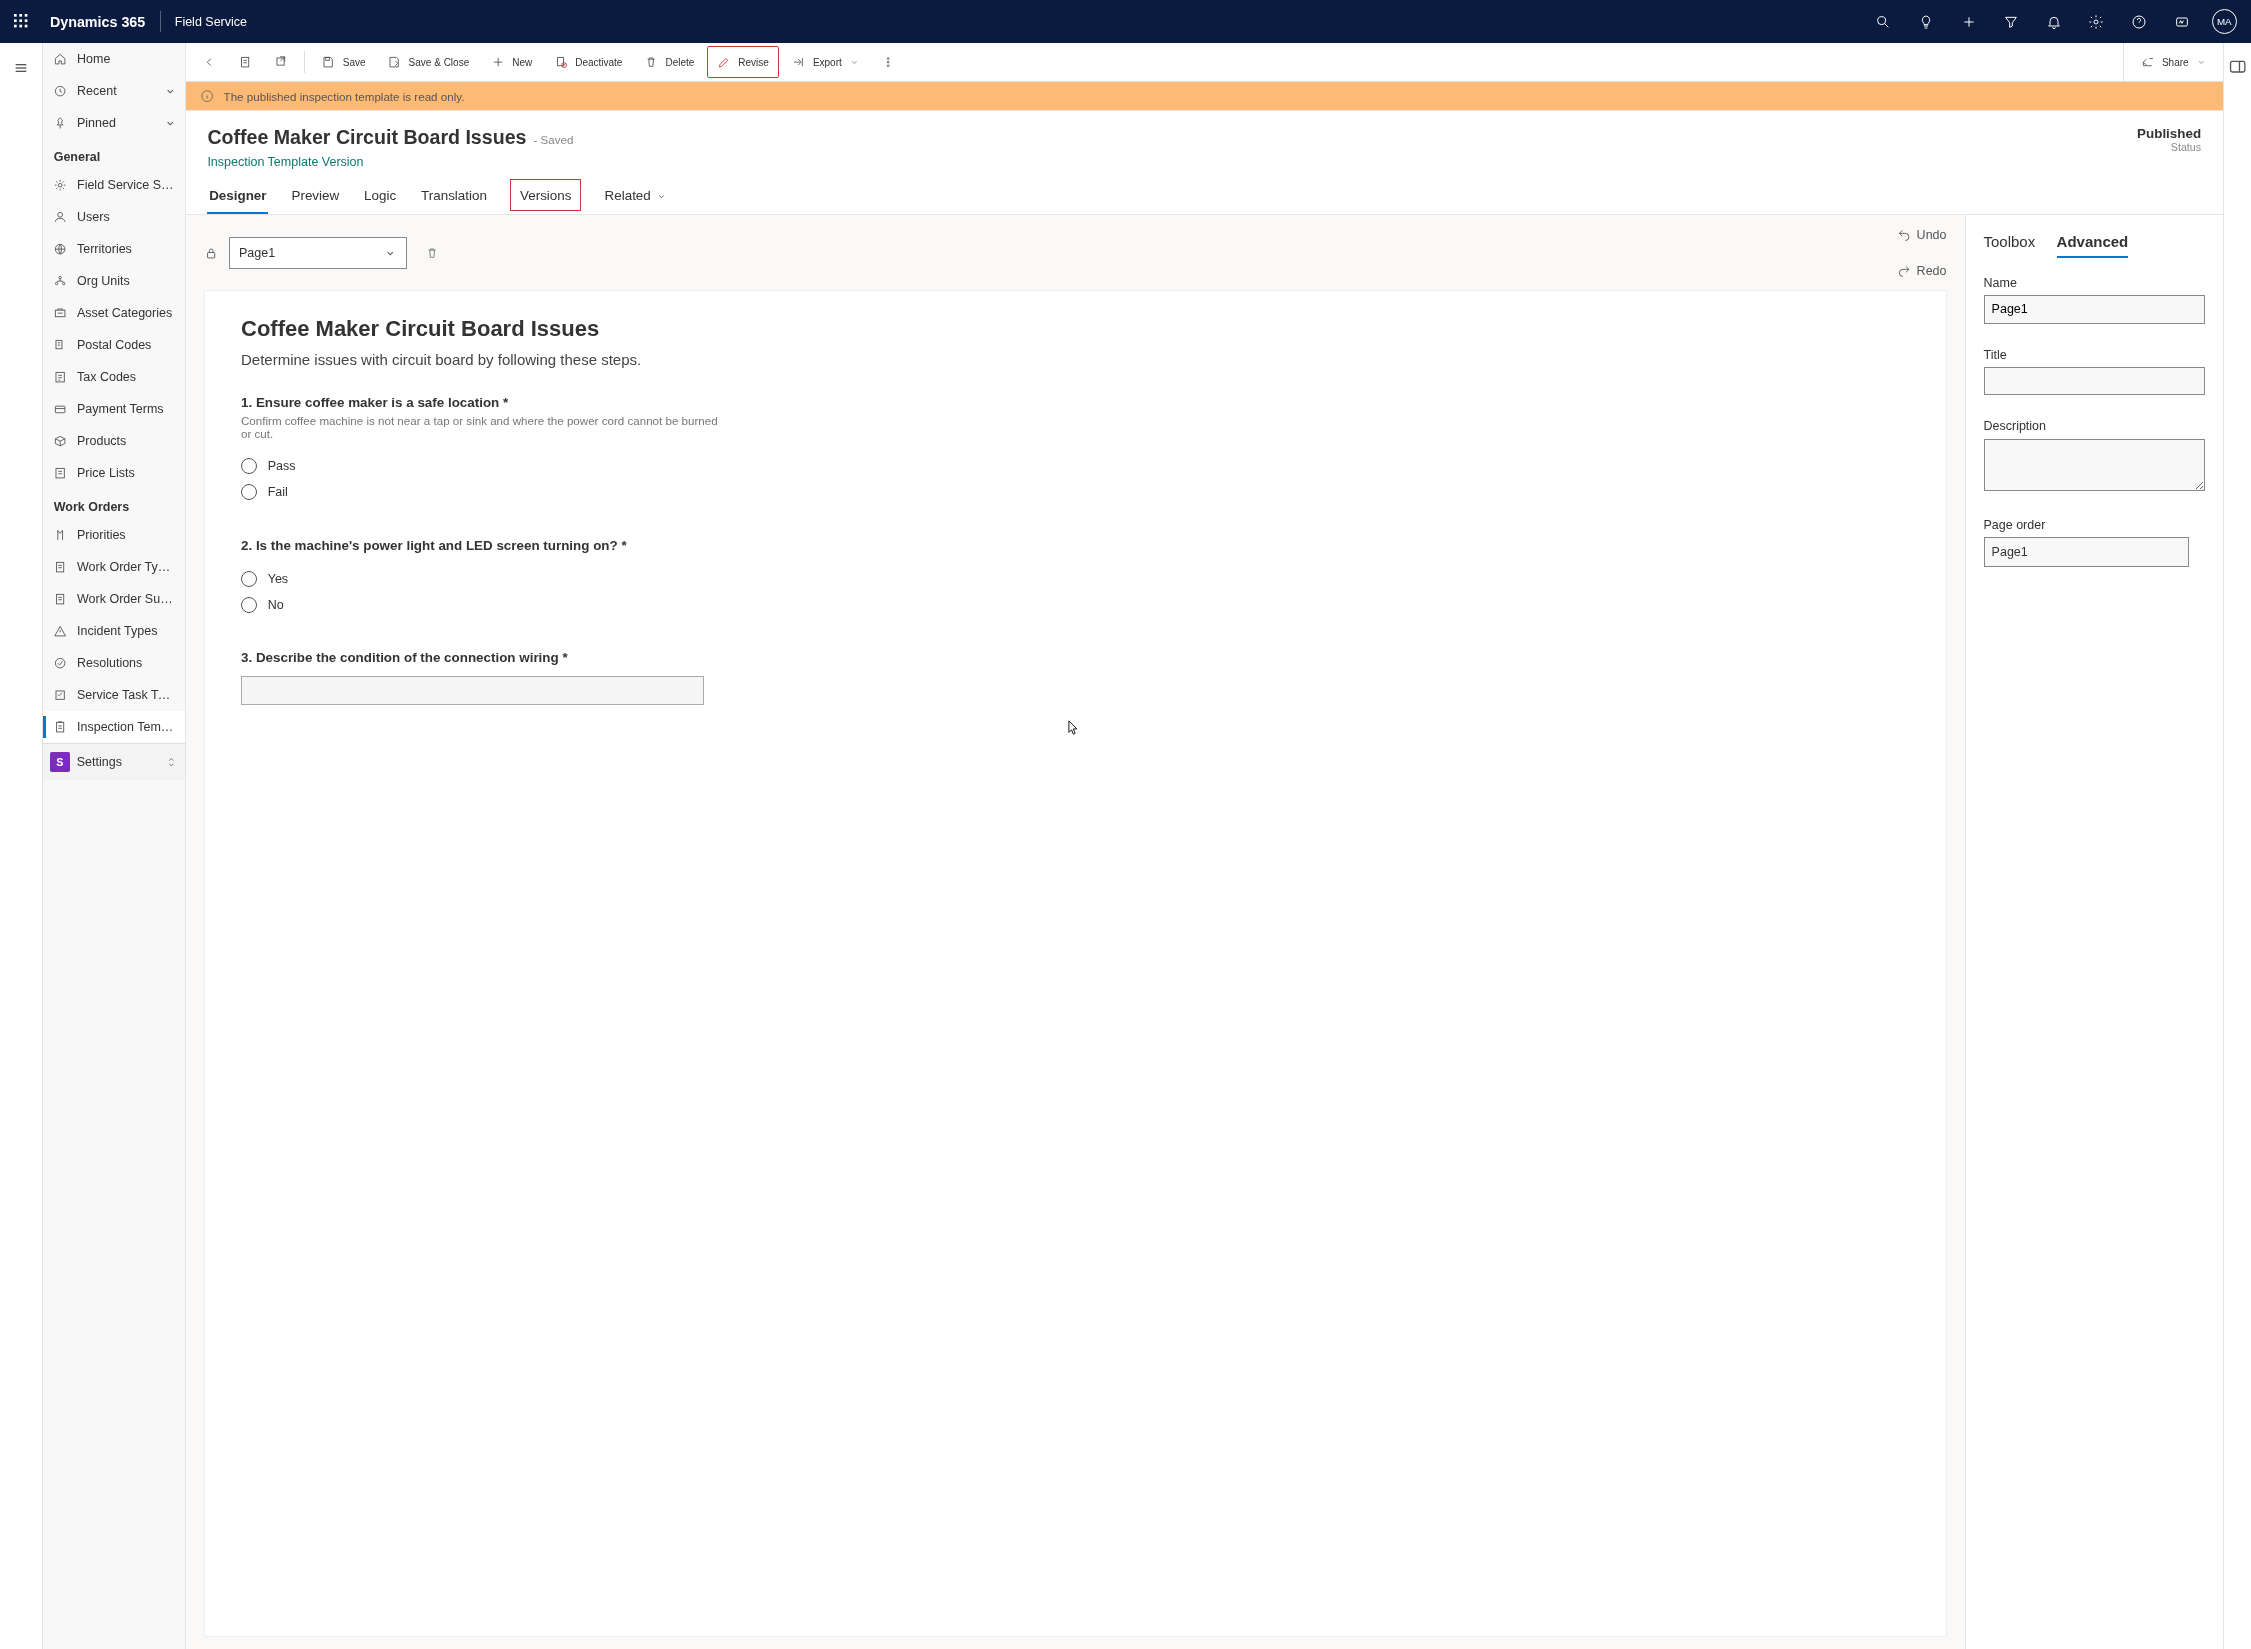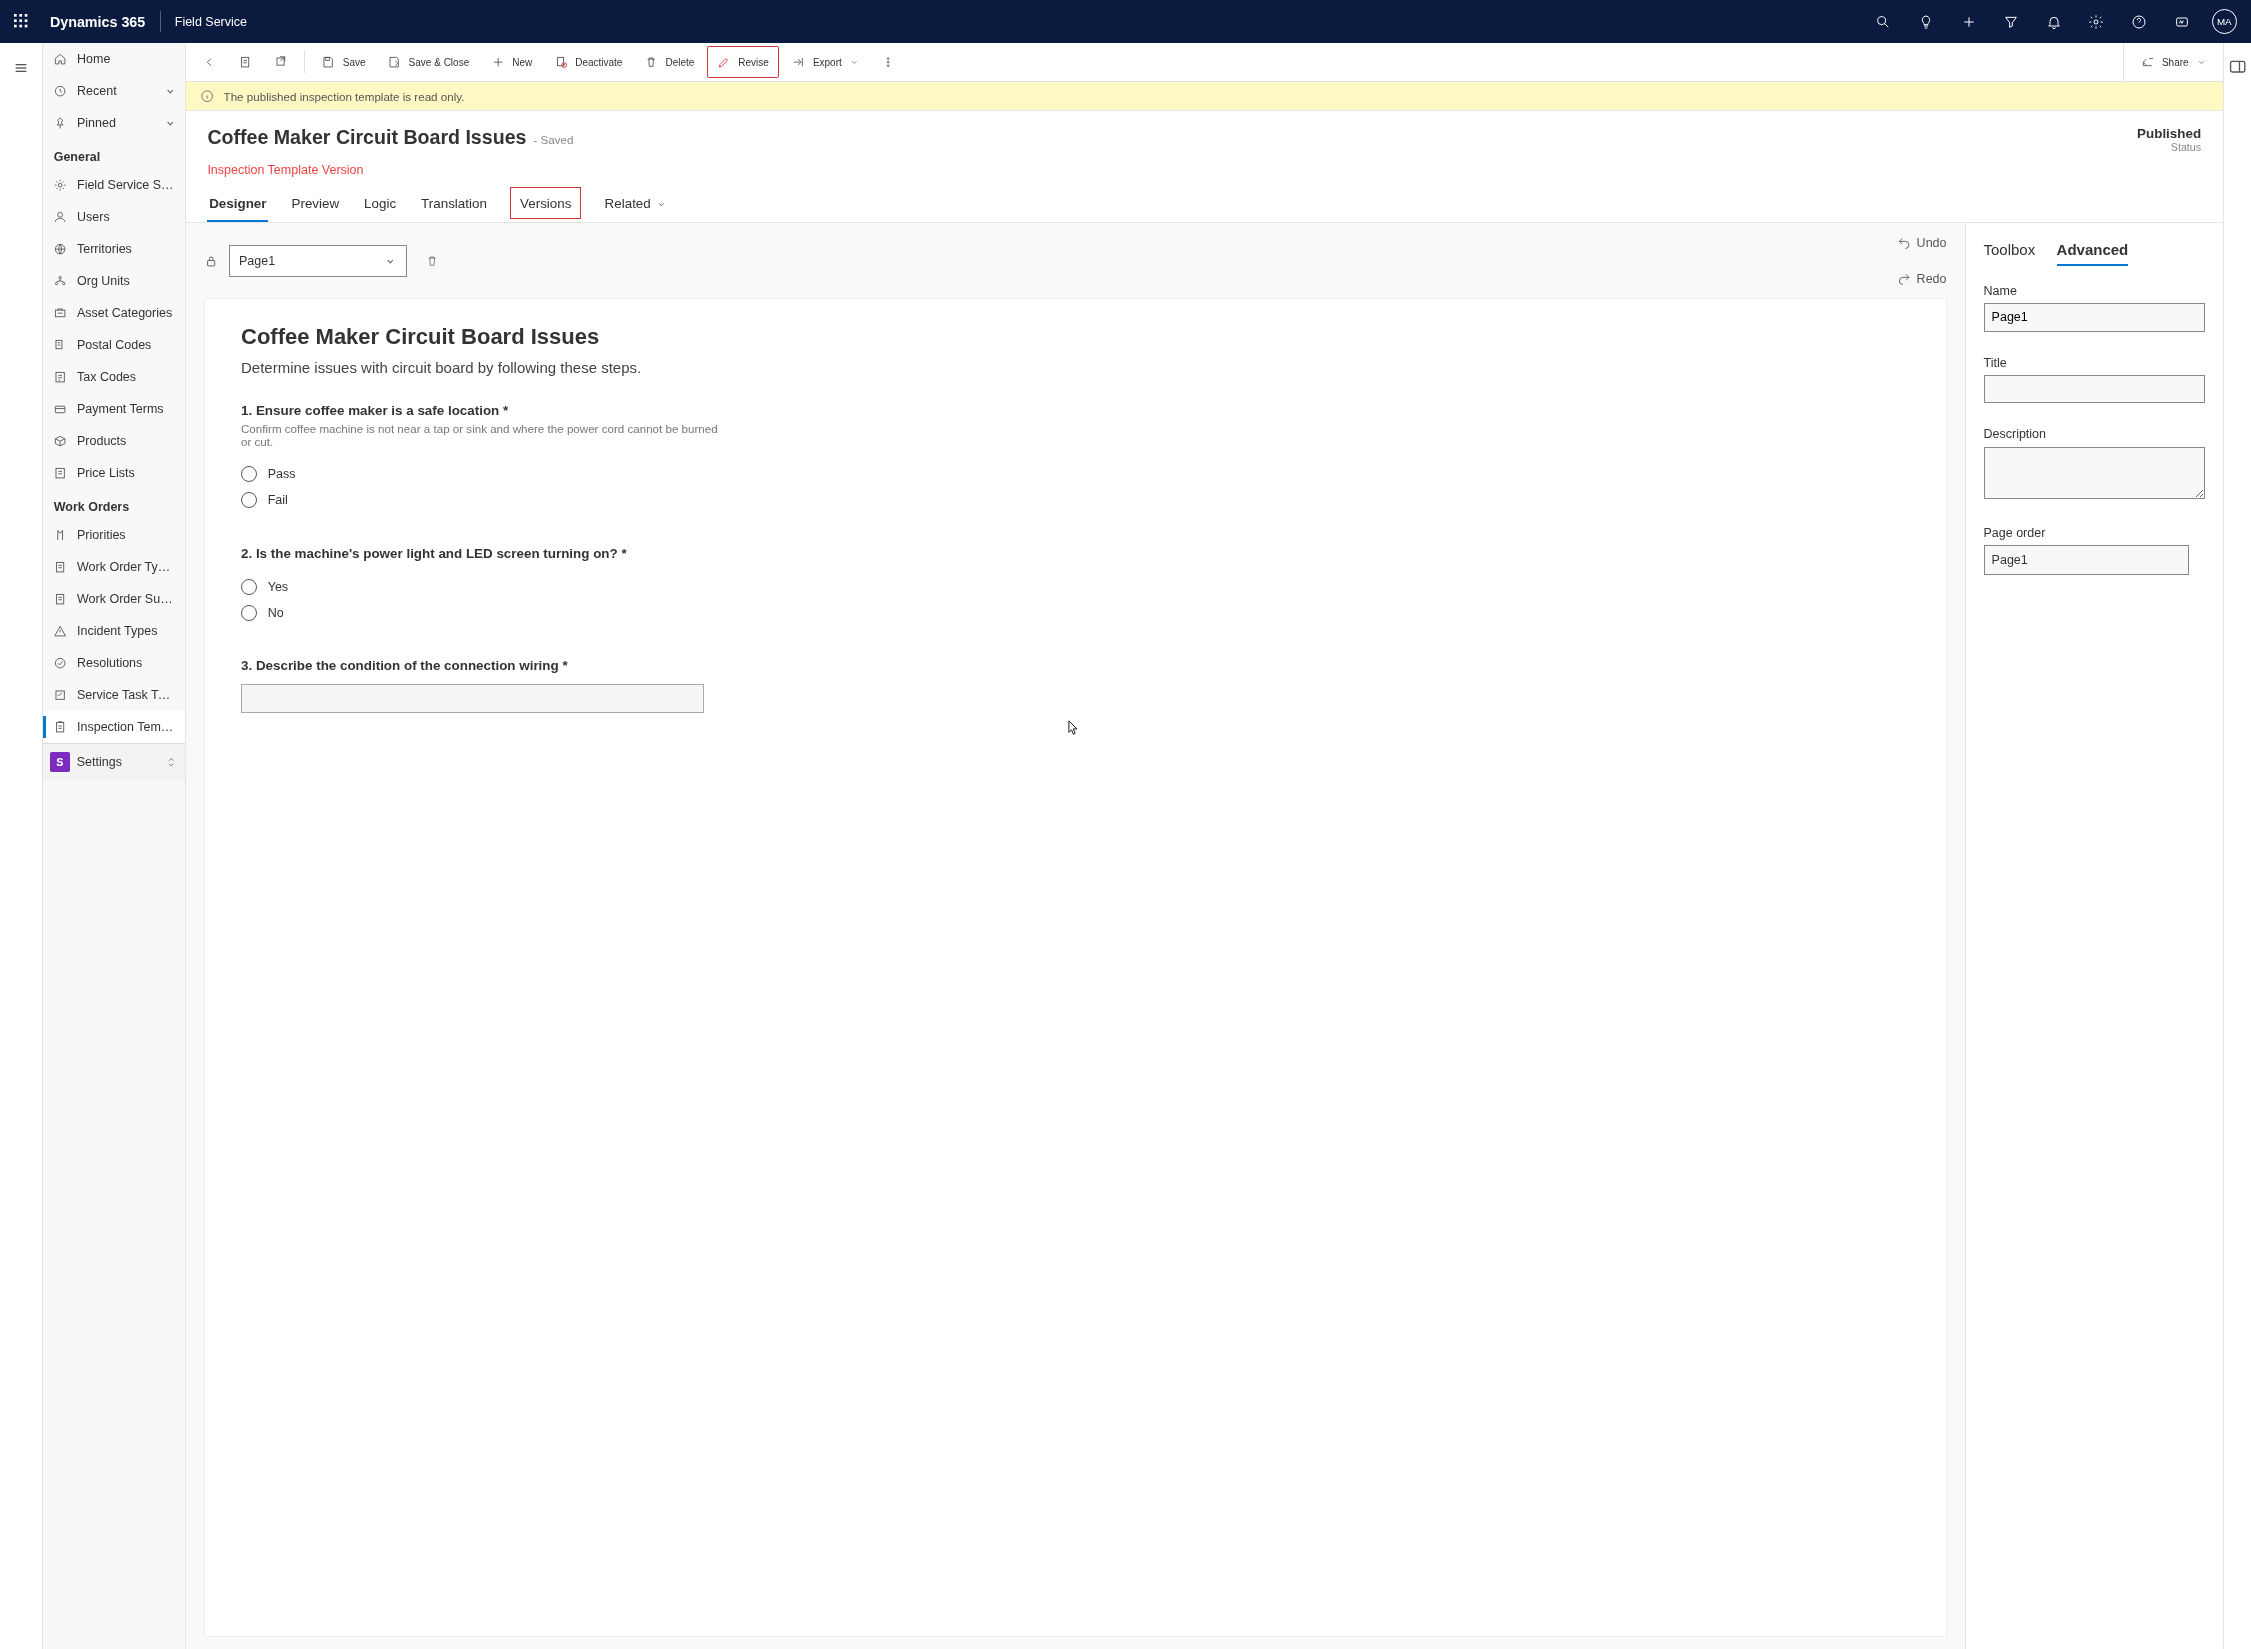--- a/index.html
+++ b/index.html
@@ -48,29 +48,29 @@
 .cmdbar { height:39px; border-bottom:0.9px solid #e1e1e1; display:flex; align-items:center; padding:0 7.1px; gap:3.6px; }
 .cmd-btn { display:flex; align-items:center; gap:7.1px; height:32px; padding:0 9px; cursor:pointer; border-radius:1.8px; font-size:10px; }
 .cmd-btn svg { width:14.3px; height:14.3px; stroke:#555; stroke-width:1.5; fill:none; }
 .cmd-btn.revise { border:0.9px solid #d13438; }
 .cmd-btn.revise svg { stroke:#d13438; }
 .cmd-sep { width:0.9px; height:21.4px; background:#ddd; margin:0 3.6px; }
 .cmd-spacer { flex:1; }
 .cmd-right { display:flex; align-items:center; gap:3.6px; border-left:0.9px solid #e1e1e1; padding-left:7.1px; height:100%; }
 
 
-.infobar { background:#fef9c3; border-bottom:0.9px solid #e5e5e5; padding:7.1px 14.3px; display:flex; align-items:center; gap:9px; color:#555; font-size:11.6px; }
+.infobar { background:#fdba74; border-bottom:0.9px solid #e5e5e5; padding:7.1px 14.3px; display:flex; align-items:center; gap:9px; color:#555; font-size:11.6px; }
 .infobar svg { width:14.3px; height:14.3px; stroke:#666; fill:none; stroke-width:1.5; }
 
 
 .rec-header { padding:14.3px 21.4px 0; display:flex; justify-content:space-between; align-items:flex-start; }
 .rec-title-row { display:flex; align-items:baseline; gap:7.1px; }
 .rec-title { font-size:19.6px; font-weight:600; }
 .rec-saved { color:#888; font-size:11.6px; }
-.rec-subtitle { color:#ef4444; font-size:12.5px; margin-top:14px; }
+.rec-subtitle { color:#0f766e; font-size:12.5px; margin-top:6px; }
 .rec-status { text-align:right; }
 .rec-status-val { font-weight:600; font-size:13.4px; }
 .rec-status-label { color:#888; font-size:10.7px; }
 
 
 .tabrow { display:flex; gap:21.4px; padding:0 21.4px; border-bottom:0.9px solid #e5e5e5; margin-top:10.7px; }
 .tab { padding:9px 1.8px; font-size:13.4px; cursor:pointer; border-bottom:2.7px solid transparent; }
 .tab.active { font-weight:600; border-bottom-color:#0078d4; }
 .tab.highlight { border:0.9px solid #d13438; padding:7.1px 9px; margin-bottom:3.6px; }
 .tab.related { display:flex; align-items:center; gap:5.3px; }

